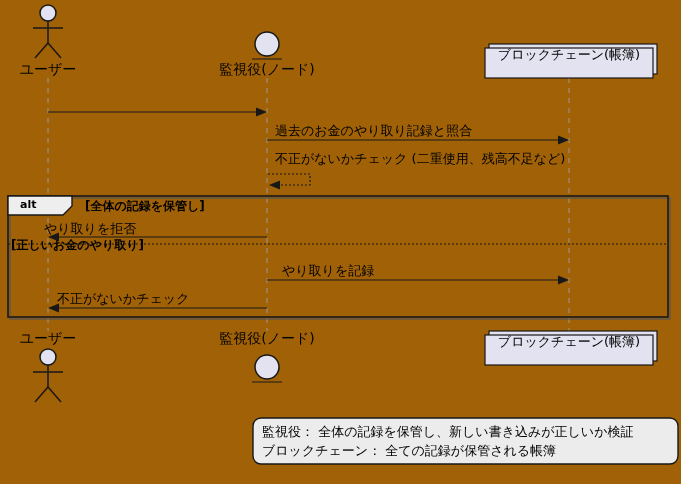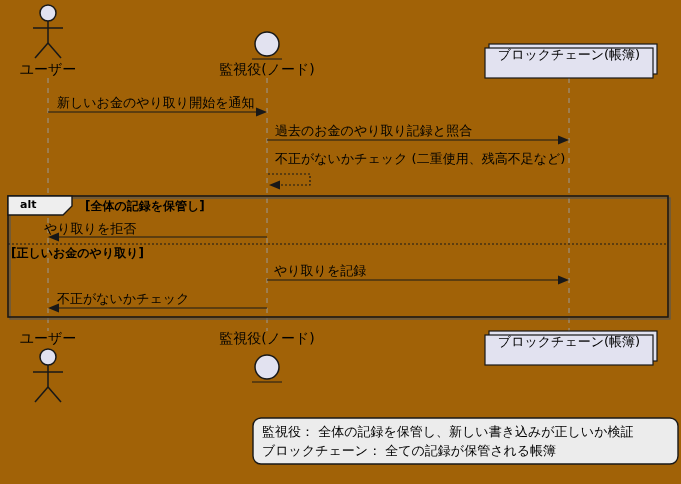--- a/index.html
+++ b/index.html
@@ -98,29 +98,28 @@
       <rect x="485" y="335" width="168" height="30"></rect>
     </g>
 
     <rect x="253" y="418" width="425" height="46" rx="8" fill="#ECECEC" stroke="#181818" stroke-width="1.4"></rect>
   </svg>
 
   <div class="plabel" style="left:8px;top:61px;width:80px;">ユーザー</div>
   <div class="plabel" style="left:187px;top:61px;width:160px;">監視役(ノード)</div>
   <div class="boxlabel" style="left:485px;top:48px;">ブロックチェーン(帳簿)</div>
 
-  <div class="txt" style="left:57px;top:94px;">新しいお金のやり取り開始を通知</div>
   <div class="txt" style="left:275px;top:122px;">過去のお金のやり取り記録と照合</div>
   <div class="txt" style="left:275px;top:150px;">不正がないかチェック (二重使用、残高不足など)</div>
 
   <div class="altword" style="left:20px;top:197px;">alt</div>
   <div class="guard" style="left:85px;top:199px;">[全体の記録を保管し]</div>
   <div class="txt" style="left:44px;top:220px;">やり取りを拒否</div>
-  <div class="guard" style="left:11px;top:246px;">[正しいお金のやり取り]</div>
-  <div class="txt" style="left:274px;top:262px;text-align:center;">やり取りを記録</div>
+  <div class="guard" style="left:11px;top:238px;">[正しいお金のやり取り]</div>
+  <div class="txt" style="left:282px;top:262px;text-align:center;">やり取りを記録</div>
   <div class="txt" style="left:57px;top:290px;">不正がないかチェック</div>
 
   <div class="plabel" style="left:8px;top:330px;width:80px;">ユーザー</div>
   <div class="plabel" style="left:187px;top:330px;width:160px;">監視役(ノード)</div>
   <div class="boxlabel" style="left:485px;top:335px;">ブロックチェーン(帳簿)</div>
 
   <div class="noteline" style="left:262px;top:441px;">ブロックチェーン： 全ての記録が保管される帳簿</div>
   <div class="noteline" style="left:262px;top:422px;">監視役： 全体の記録を保管し、新しい書き込みが正しいか検証</div>
 
 </div>

